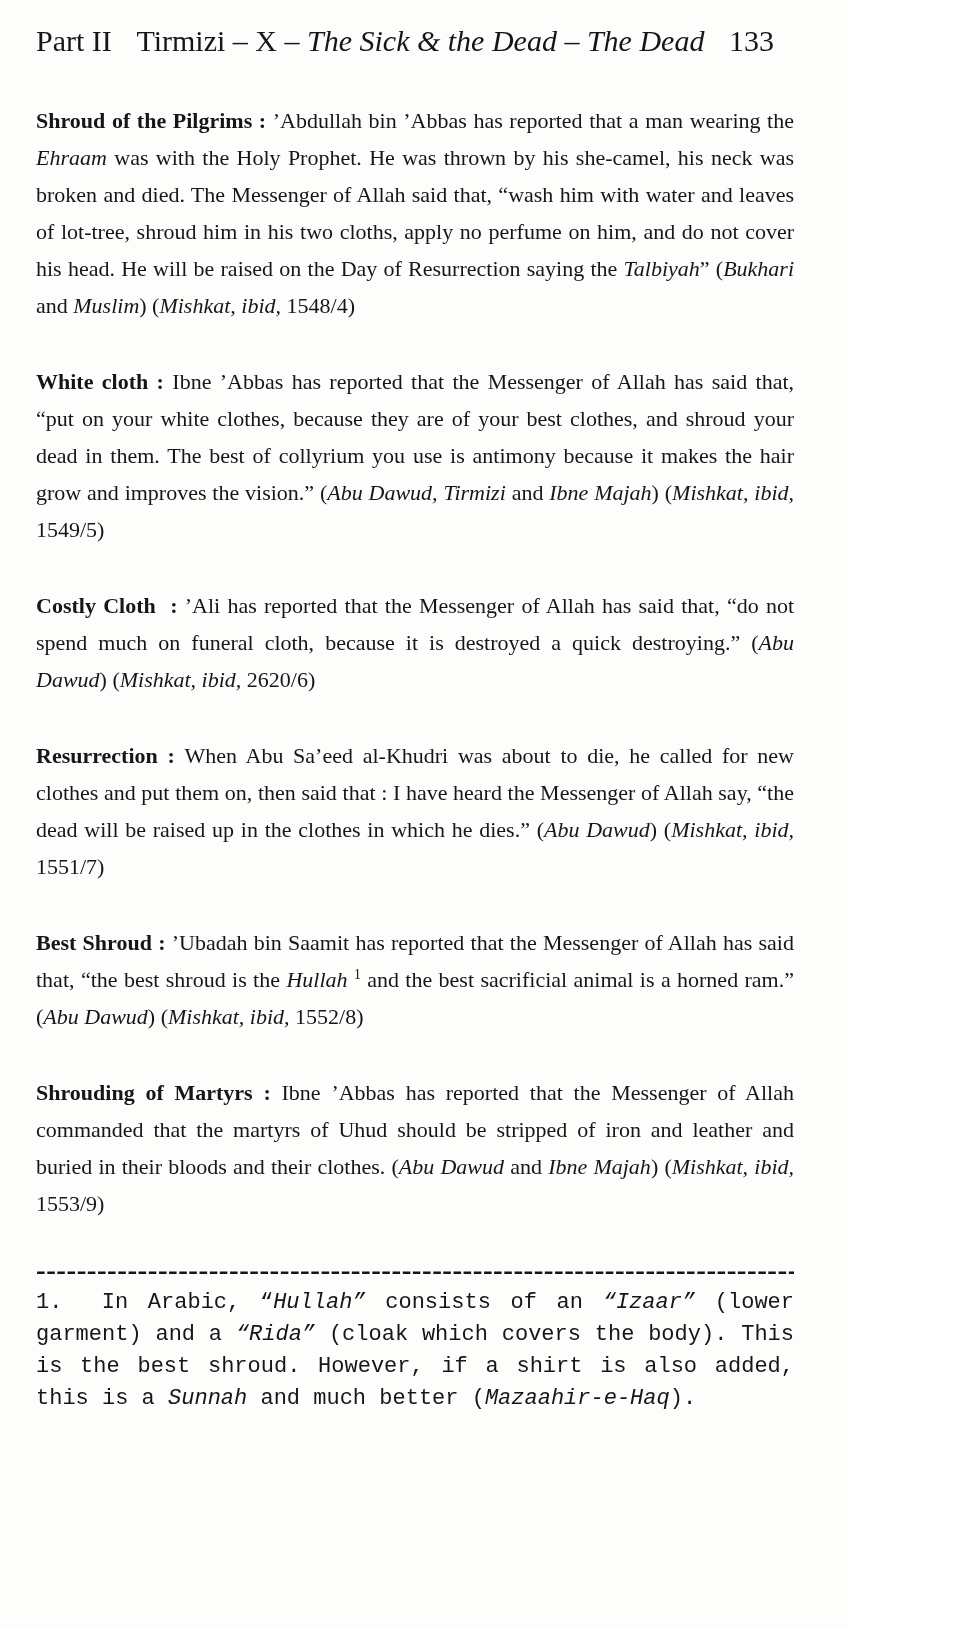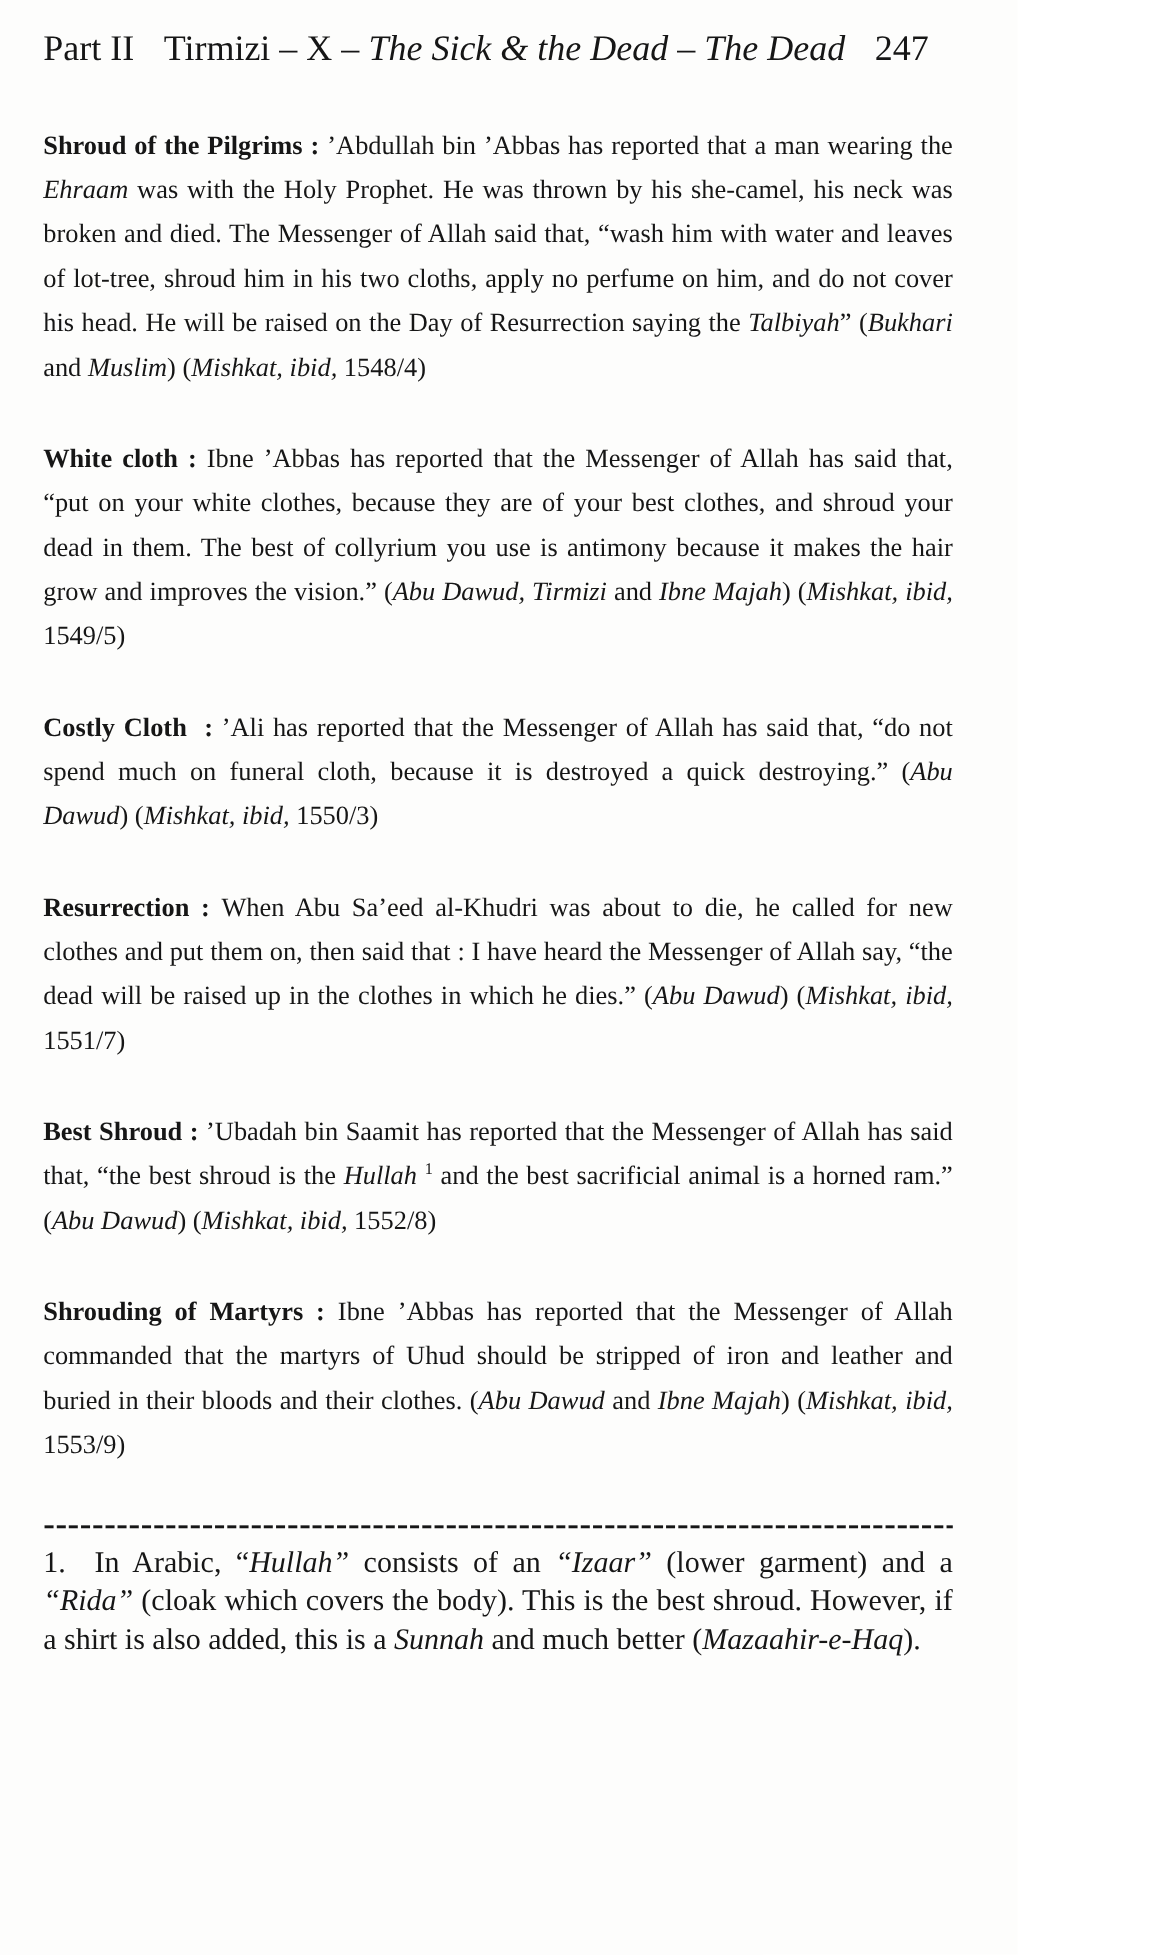--- a/index.html
+++ b/index.html
@@ -50,40 +50,41 @@
   .footnote-separator {
     font-size: 29px;
     font-weight: bold;
     letter-spacing: 0.5px;
     line-height: 18px;
     white-space: nowrap;
     overflow: hidden;
     margin: 0 0 8px 0;
   }
   .footnote {
-    font-size: 25px;
+    font-size: 22px;
     line-height: 32px;
     text-align: justify;
+    font-family: Liberation Mono, monospace;
   }
 </style>
 </head>
 <body>
 
 <div class="page">
 
   <header class="page-header">
     <span>Part II</span>
     <span class="section-title"><span>Tirmizi – X – </span><span class="run-i">The Sick &amp; the Dead – The Dead</span></span>
-    <span>247</span>
+    <span>133</span>
   </header>
 
   <section class="body-text">
     <p><span class="run-b">Shroud of the Pilgrims : </span><span>’Abdullah bin ’Abbas has reported that a man wearing the </span><span class="run-i">Ehraam</span><span> was with the Holy Prophet. He was thrown by his she-camel, his neck was broken and died. The Messenger of Allah said that, “wash him with water and leaves of lot-tree, shroud him in his two cloths, apply no perfume on him, and do not cover his head. He will be raised on the Day of Resurrection saying the </span><span class="run-i">Talbiyah</span><span>” (</span><span class="run-i">Bukhari</span><span> and </span><span class="run-i">Muslim</span><span>) (</span><span class="run-i">Mishkat, ibid,</span><span> 1548/4)</span></p>
     <p><span class="run-b">White cloth : </span><span>Ibne ’Abbas has reported that the Messenger of Allah has said that, “put on your white clothes, because they are of your best clothes, and shroud your dead in them. The best of collyrium you use is antimony because it makes the hair grow and improves the vision.” (</span><span class="run-i">Abu Dawud, Tirmizi</span><span> and </span><span class="run-i">Ibne Majah</span><span>) (</span><span class="run-i">Mishkat, ibid,</span><span> 1549/5)</span></p>
-    <p><span class="run-b">Costly Cloth&nbsp; : </span><span>’Ali has reported that the Messenger of Allah has said that, “do not spend much on funeral cloth, because it is destroyed a quick destroying.” (</span><span class="run-i">Abu Dawud</span><span>) (</span><span class="run-i">Mishkat, ibid,</span><span> 1550/3)</span></p>
+    <p><span class="run-b">Costly Cloth&nbsp; : </span><span>’Ali has reported that the Messenger of Allah has said that, “do not spend much on funeral cloth, because it is destroyed a quick destroying.” (</span><span class="run-i">Abu Dawud</span><span>) (</span><span class="run-i">Mishkat, ibid,</span><span> 2620/6)</span></p>
     <p><span class="run-b">Resurrection : </span><span>When Abu Sa’eed al-Khudri was about to die, he called for new clothes and put them on, then said that : I have heard the Messenger of Allah say, “the dead will be raised up in the clothes in which he dies.” (</span><span class="run-i">Abu Dawud</span><span>) (</span><span class="run-i">Mishkat, ibid,</span><span> 1551/7)</span></p>
     <p><span class="run-b">Best Shroud : </span><span>’Ubadah bin Saamit has reported that the Messenger of Allah has said that, “the best shroud is the </span><span class="run-i">Hullah</span><span> </span><sup>1</sup><span> and the best sacrificial animal is a horned ram.” (</span><span class="run-i">Abu Dawud</span><span>) (</span><span class="run-i">Mishkat, ibid,</span><span> 1552/8)</span></p>
     <p><span class="run-b">Shrouding of Martyrs : </span><span>Ibne ’Abbas has reported that the Messenger of Allah commanded that the martyrs of Uhud should be stripped of iron and leather and buried in their bloods and their clothes. (</span><span class="run-i">Abu Dawud</span><span> and </span><span class="run-i">Ibne Majah</span><span>) (</span><span class="run-i">Mishkat, ibid,</span><span> 1553/9)</span></p>
   </section>
 
   <div class="footnote-separator">----------------------------------------------------------------------------------------</div>
 
   <div class="footnote"><span>1.&nbsp; In Arabic, “</span><span class="run-i">Hullah</span><span class="run-i">”</span><span> consists of an </span><span class="run-i">“Izaar”</span><span> (lower garment) and a </span><span class="run-i">“Rida”</span><span> (cloak which covers the body). This is the best shroud. However, if a shirt is also added, this is a </span><span class="run-i">Sunnah</span><span> and much better (</span><span class="run-i">Mazaahir-e-Haq</span><span>).</span></div>
 
 </div>

